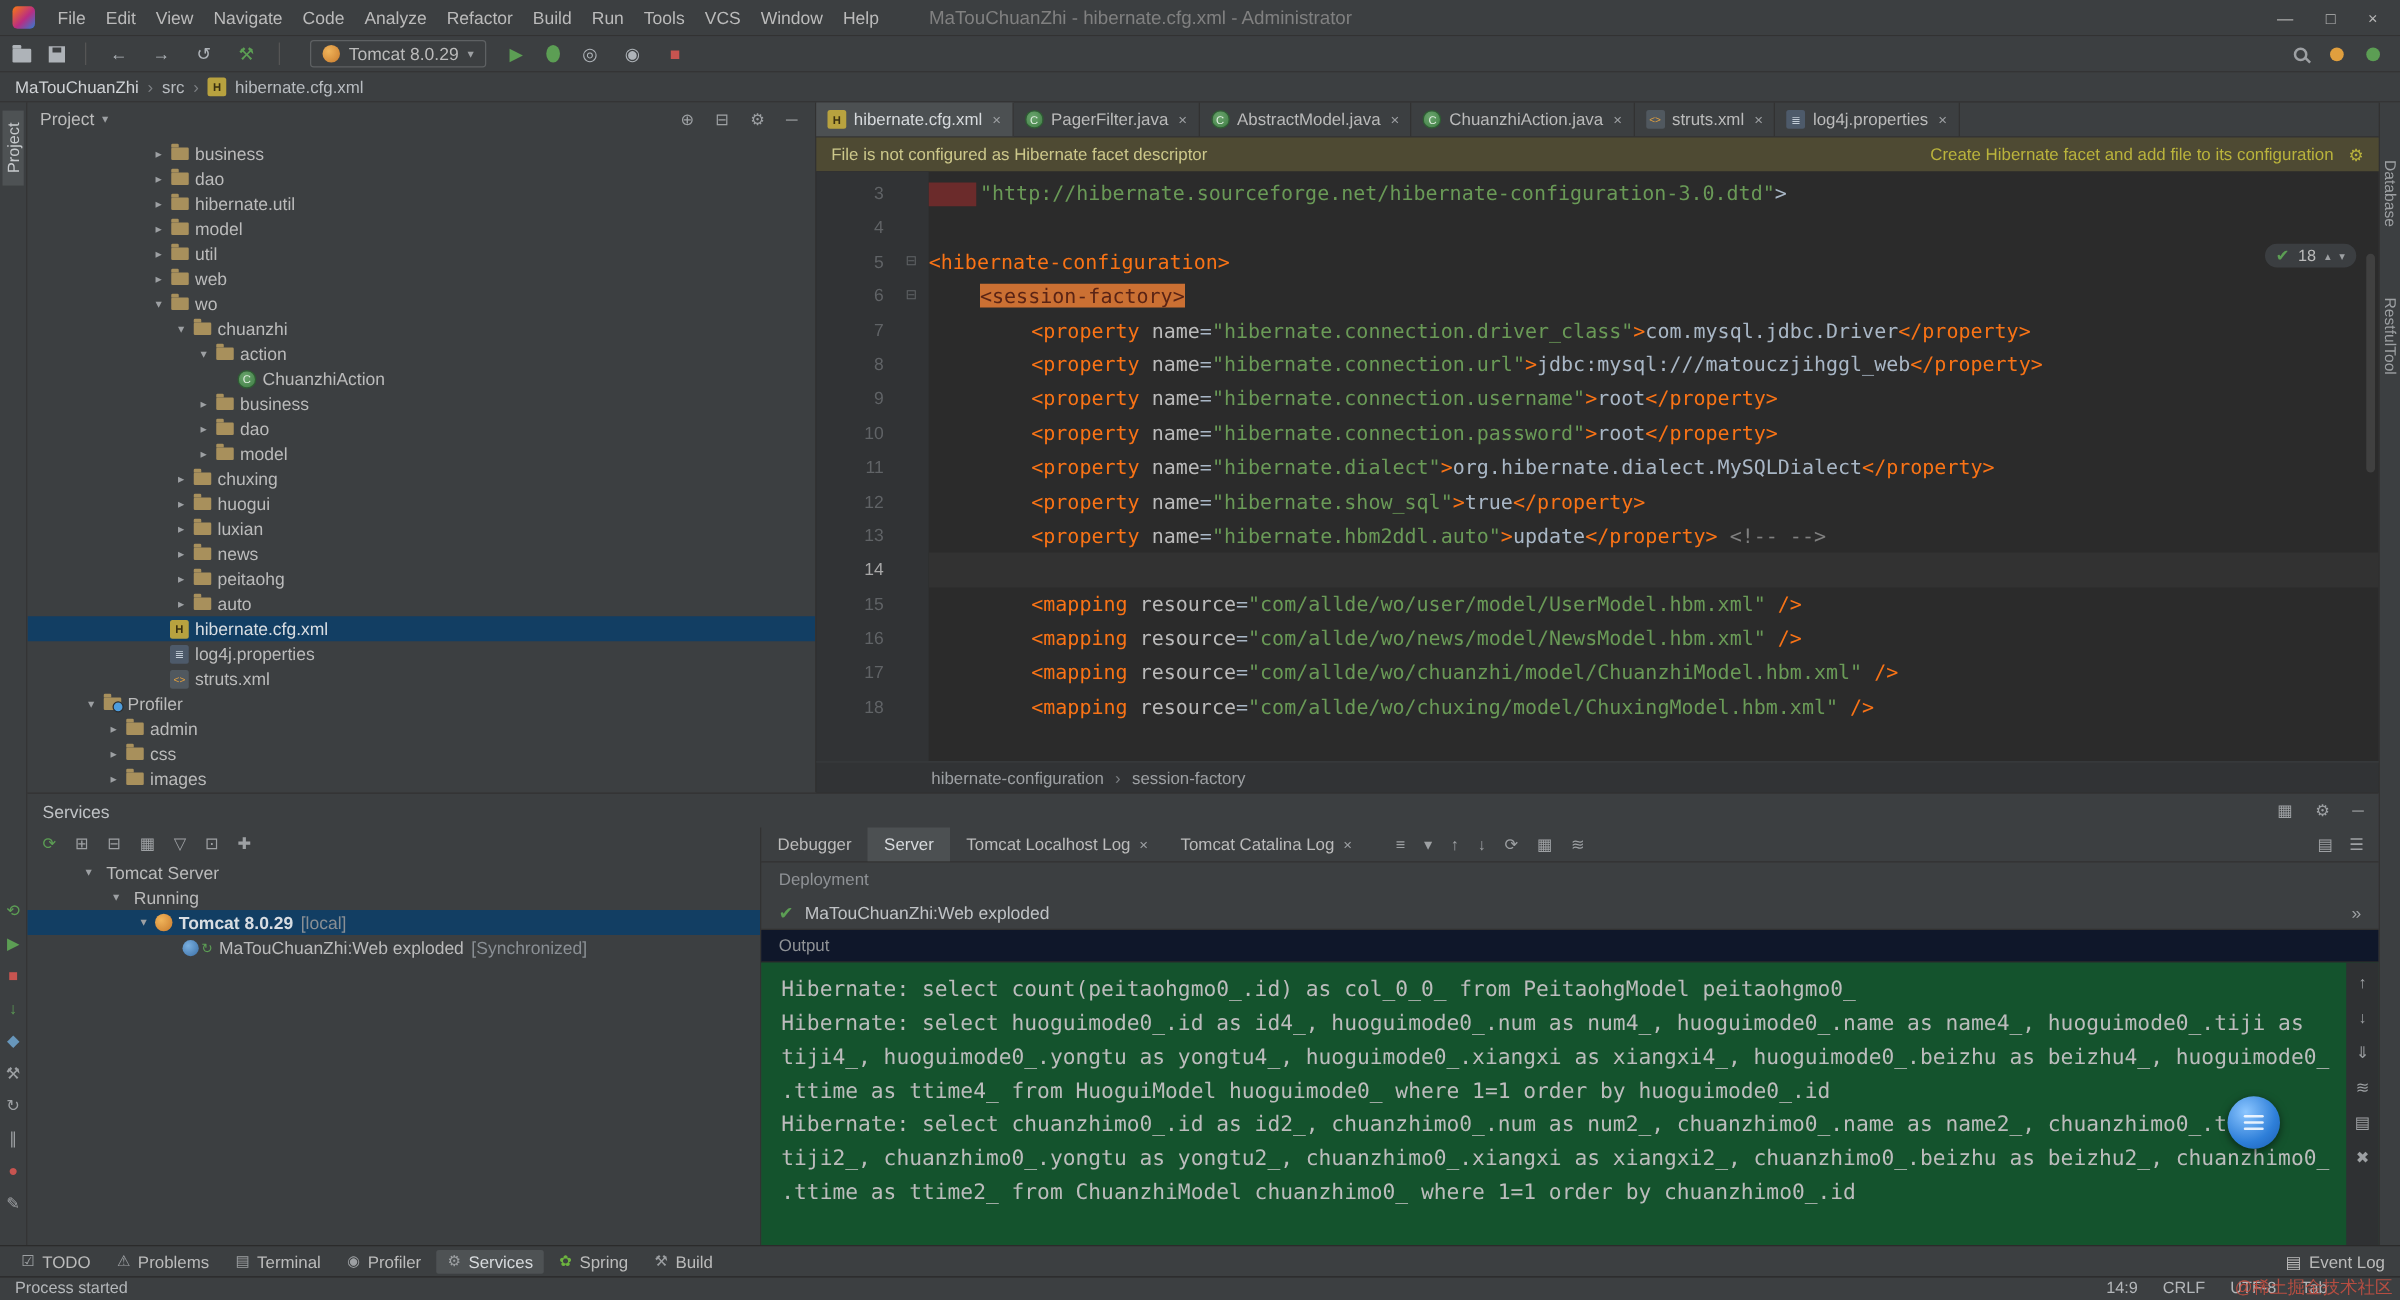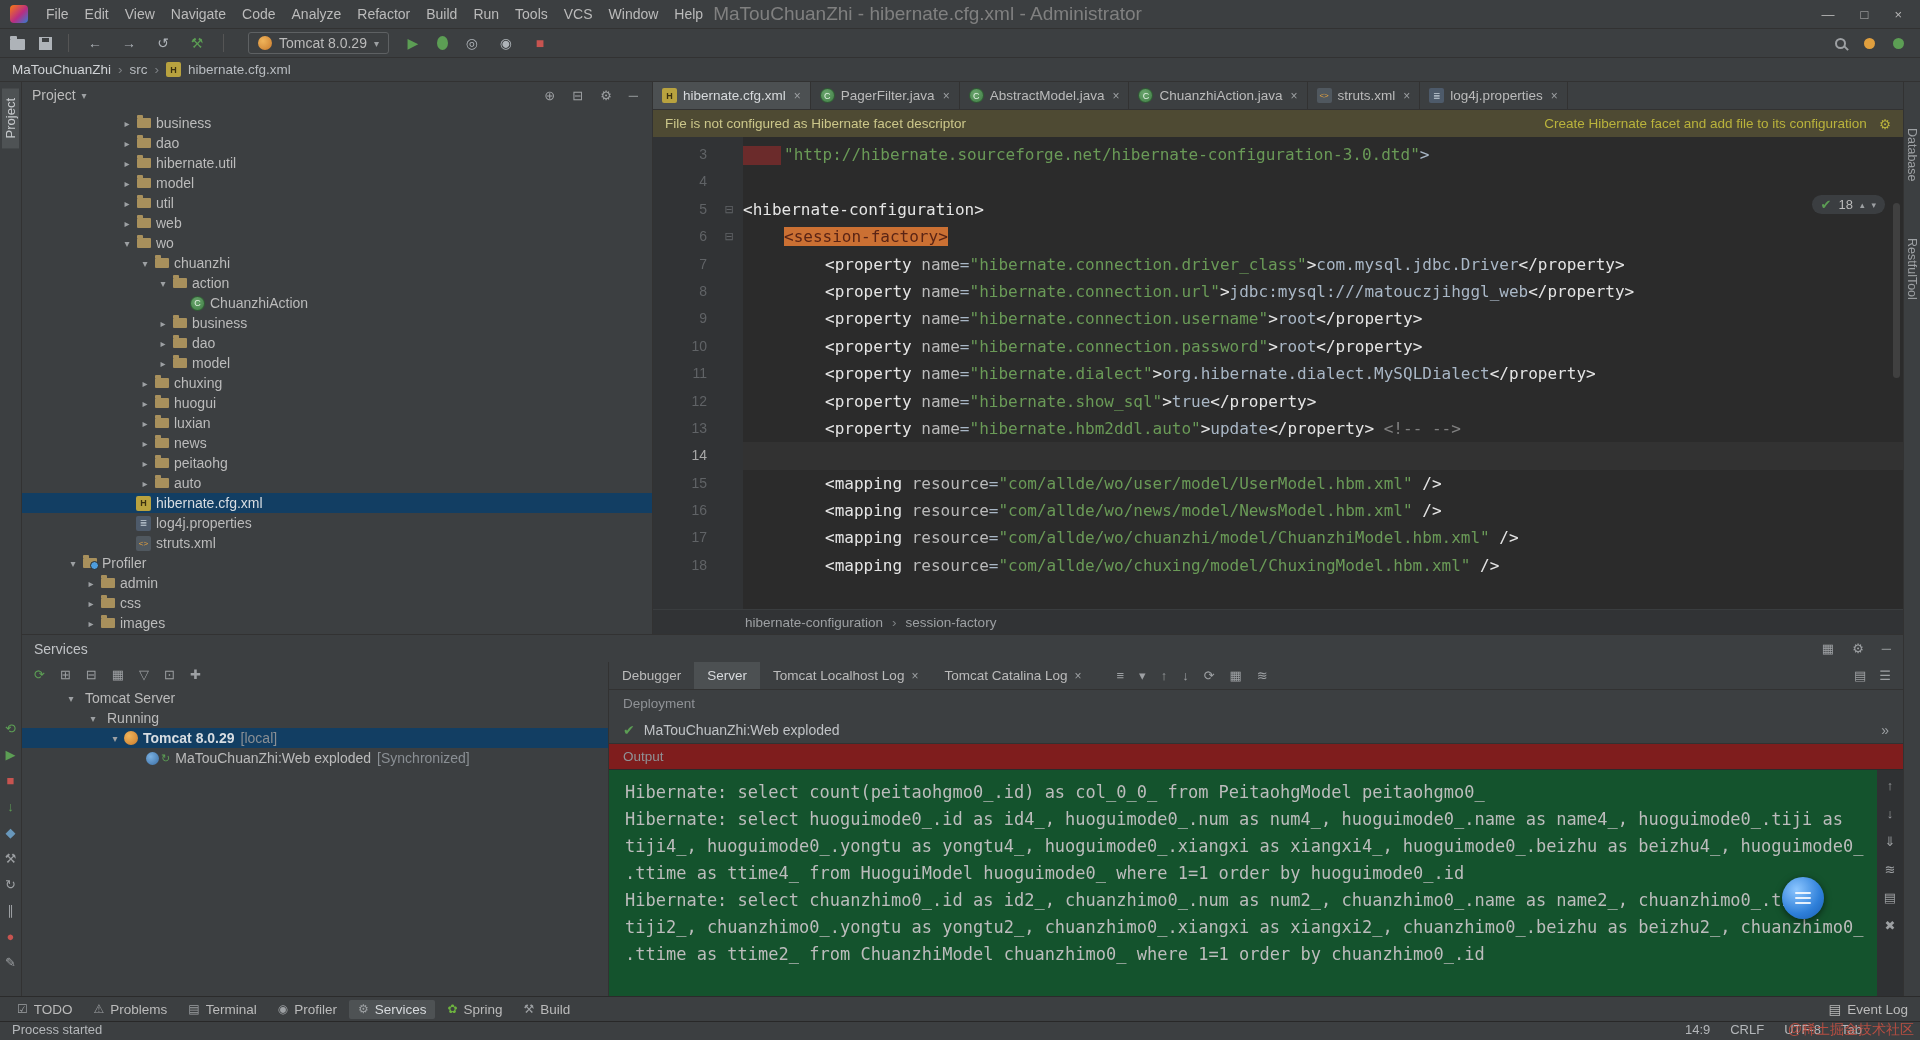--- a/index.html
+++ b/index.html
@@ -3,21 +3,21 @@
 <meta charset="utf-8">
 <style>
   *{margin:0;padding:0;box-sizing:border-box}
   html,body{width:1920px;height:1040px;overflow:hidden}
   body{background:#3c3f41;font-family:"Liberation Sans",sans-serif;font-size:14px;color:#bbbbbb;position:relative}
 
   
   .titlebar{height:29px;display:flex;align-items:center;padding:0 10px;gap:2px;background:#3c3f41;border-bottom:1px solid #323232;flex:none}
   .logo{width:18px;height:18px;border-radius:4px;background:linear-gradient(135deg,#f97a12,#b92d82 55%,#2f7dd3);margin-right:8px;flex:none}
   .menu-item{padding:3px 8px;color:#bbbbbb;cursor:default}
-  .title-text{color:#808080;font-size:19px;white-space:nowrap}
+  .title-text{color:#808080;margin-left:30px;font-size:15px;white-space:nowrap}
   .win-controls{margin-left:auto;display:flex;gap:26px;color:#b6b6b6;font-size:13px;padding-right:8px}
 
   
   .toolbar{height:29px;display:flex;align-items:center;padding:0 10px;gap:14px;background:#3c3f41;border-bottom:1px solid #323232;flex:none}
   .tbi{color:#aeb3b8;font-size:14px;width:20px;text-align:center}
   .tbi.green{color:#5c9e54}
   .tbi.red{color:#c75450}
   .tsep{width:1px;height:18px;background:#555;margin:0 2px}
   .cssfolder{width:15px;height:11px;background:#aeb3b8;border-radius:1px;position:relative;margin-top:3px}
   .cssfolder::before{content:"";position:absolute;top:-3px;left:0;width:7px;height:3px;background:#aeb3b8;border-radius:1px 1px 0 0}
@@ -85,21 +85,21 @@
   .blink{margin-left:auto;color:#bab33c}
   .bgear{color:#bab33c;margin-left:12px}
   .codewrap{flex:1;position:relative;overflow:hidden;font-size:16px;padding-top:4px}
   .codewrap::before{content:"";position:absolute;left:0;top:0;bottom:0;width:90px;background:#313335}
   .eline{display:flex;height:27.4px;line-height:27.4px;position:relative}
   .lnum{width:62px;flex:none;text-align:right;padding-right:8px;color:#606366;font-size:14px;z-index:1}
   .fold{width:28px;flex:none;text-align:center;color:#606366;font-size:11px;z-index:1}
   .lbody{flex:1;white-space:pre;font-family:"DejaVu Sans Mono",monospace}
   .eline.cur .lbody{background:#323232}
   .eline.cur .lnum{color:#a8a8a8}
-  .tag{color:#e5e5e5}
+  .tag{color:#f97316}
   .attr{color:#bababa}
   .str{color:#6a9a57}
   .txt{color:#a9b7c6}
   .cmt{color:#808080}
   .hl{background:#cb7033;color:#5a2415}
   .u{}
   .redblock{display:inline-block;width:38px;height:19px;background:#6b2b2b;vertical-align:middle;margin-right:3px}
   .inspect{position:absolute;top:58px;right:18px;display:flex;align-items:center;gap:7px;background:rgba(61,64,67,.92);border-radius:10px;padding:2px 9px;font-size:13px;z-index:3}
   .inspect .ok{color:#5c9e54}
   .inspect .nav{color:#9da0a3;font-size:9px}
@@ -122,21 +122,21 @@
   .ctabs{height:28px;flex:none;display:flex;align-items:stretch;border-bottom:1px solid #323232;font-size:13.5px}
   .ctab{display:flex;align-items:center;gap:7px;padding:0 13px;color:#bbbbbb}
   .ctab.sel{background:#4c5052;color:#d7dadd}
   .ctab .x{color:#9da0a3;font-size:12px}
   .ctools{display:flex;align-items:center;gap:15px;margin-left:22px;color:#9da0a3;font-size:13px}
   .cfar{margin-left:auto;display:flex;align-items:center;gap:13px;color:#9da0a3;padding-right:12px;font-size:13px}
   .dlabel{height:26px;display:flex;align-items:center;padding-left:14px;color:#8f9296;font-size:13.5px}
   .ditem{height:28px;display:flex;align-items:center;gap:9px;padding-left:14px;border-bottom:1px solid #323232;color:#c0c3c6}
   .ditem .ok{color:#5c9e54}
   .chev{margin-left:auto;margin-right:14px;color:#9da0a3}
-  .olabel{height:26px;flex:none;display:flex;align-items:center;padding-left:14px;color:#8f9296;background:#7f1d1d;font-size:13.5px;border-bottom:1px solid #2b2b2b}
+  .olabel{height:26px;flex:none;display:flex;align-items:center;padding-left:14px;color:#8f9296;background:#0f172a;font-size:13.5px;border-bottom:1px solid #2b2b2b}
   .outwrap{flex:1;display:flex;background:#14532d;min-height:0}
   .outlines{flex:1;padding:9px 0 0 16px;font-size:17px;line-height:27px;color:#bcbcbc;white-space:pre;overflow:hidden;font-family:"DejaVu Sans Mono",monospace}
   .outside{width:26px;flex:none;background:#2f3133;display:flex;flex-direction:column;align-items:center;gap:13px;padding-top:8px;color:#9da0a3;font-size:13px}
 
   
   .twbar{height:25px;flex:none;display:flex;align-items:center;background:#3c3f41;border-top:1px solid #2b2b2b;padding:0 8px;gap:3px;font-size:13.5px}
   .twbtn{display:flex;align-items:center;gap:6px;padding:2px 9px;border-radius:2px;color:#bbbbbb}
   .twbtn.active{background:#4e5254;color:#d7dadd}
   .twbtn .g{font-size:12px;color:#9da0a3}
   .twright{margin-left:auto;display:flex;align-items:center;gap:6px;padding-right:4px}

